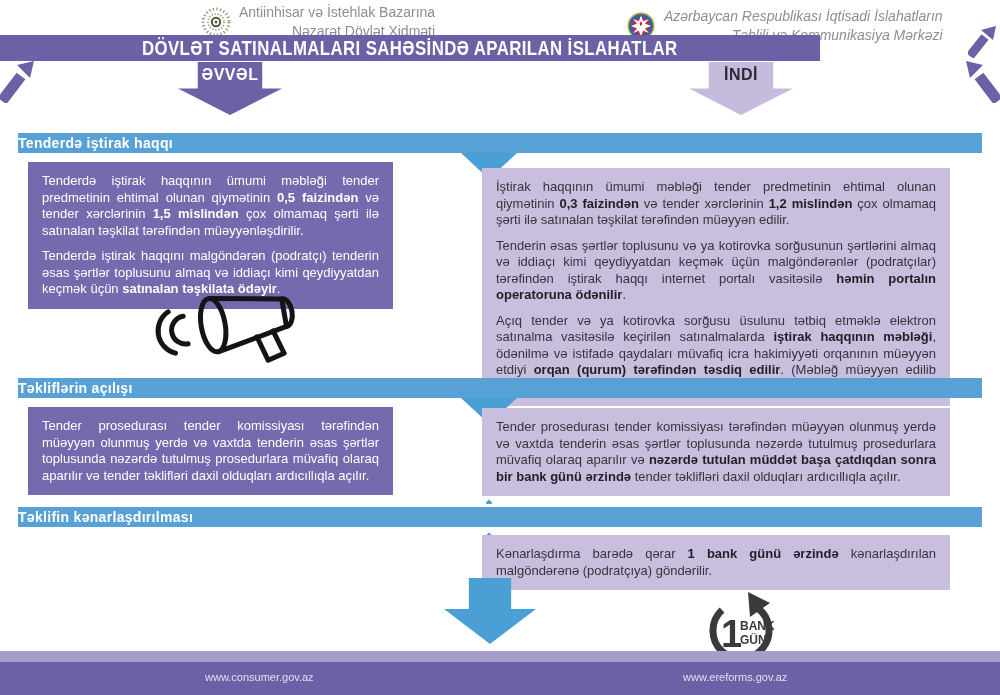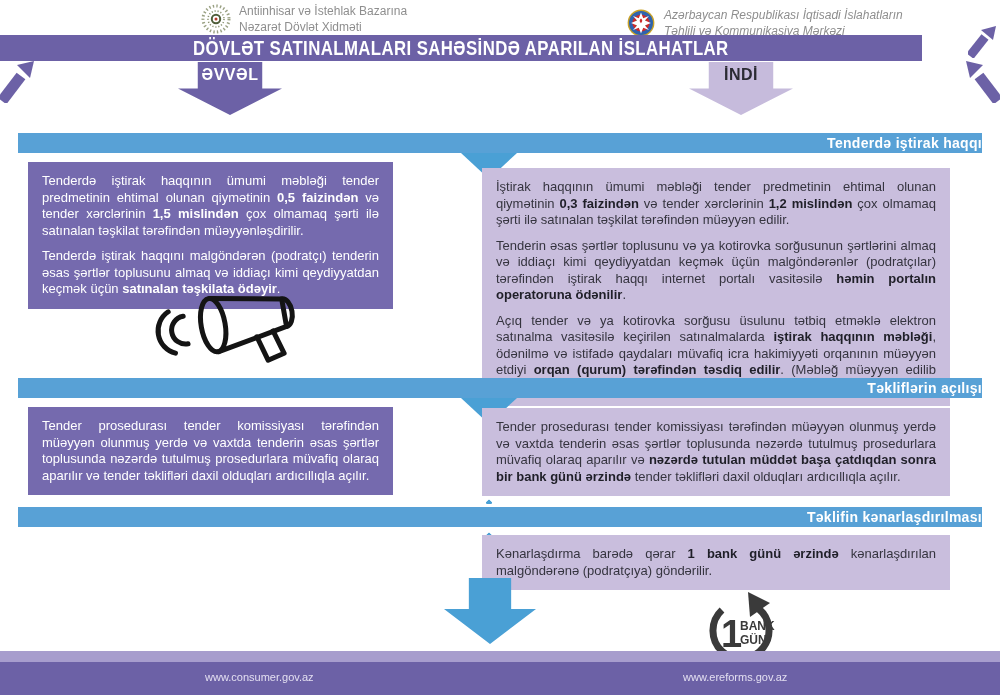--- a/index.html
+++ b/index.html
@@ -8,45 +8,45 @@
     --footer-strip:#a79dcd; --dark-text:#35343f; --gray-text:#8e8e8e;
   }
   *{margin:0;padding:0;box-sizing:border-box;}
   body{background:#fff;font-family:"Liberation Sans","DejaVu Sans",sans-serif;}
   .stage{position:relative;width:1000px;height:695px;background:#fff;overflow:hidden;}
 
   
   .org{position:absolute;display:flex;align-items:center;gap:8px;}
   .org-left{left:201px;top:3px;}
   .org-right{left:626px;top:7px;font-style:italic;}
-  .org-text{font-size:12px;line-height:1.35;color:var(--gray-text);}
+  .org-text{font-size:14px;line-height:1.35;color:var(--gray-text);text-align:right;}
   .org-icon{width:30px;height:30px;flex:0 0 auto;}
 
   
-  .title-bar{position:absolute;left:0;top:35px;width:922px;height:26px;background:var(--purple);
+  .title-bar{position:absolute;left:0;top:35px;width:820px;height:26px;background:var(--purple);
     display:flex;align-items:center;justify-content:center;overflow:visible;}
   .title-text{color:#fff;font-weight:700;font-size:21px;letter-spacing:.5px;white-space:nowrap;
     transform:scaleX(.8);}
   .notch{position:absolute;right:0;top:35px;width:0;height:0;
     border-top:26px solid transparent;border-right:44px solid #fff;}
   .corner-arrow{position:absolute;}
   .corner-arrow.right-low{transform:scaleX(-1);}
 
   
   .badge{position:absolute;width:104px;height:53px;
     clip-path:polygon(19% 0,81% 0,81% 50%,100% 50%,50% 100%,0 50%,19% 50%);}
   .badge-label{display:block;text-align:center;line-height:26px;font-weight:700;font-size:16px;letter-spacing:.5px;}
   .badge-before{left:178px;top:62px;background:var(--purple);}
   .badge-before .badge-label{color:#fff;}
   .badge-now{left:689px;top:62px;background:var(--badge-light);}
   .badge-now .badge-label{color:#2b2b33;}
 
   
   .sec-header{position:absolute;left:18px;width:964px;height:20px;background:var(--blue);
-    display:flex;align-items:center;justify-content:flex-end;}
+    display:flex;align-items:center;justify-content:flex-start;}
   .sec-header span{color:#fff;font-weight:700;font-size:14px;letter-spacing:.3px;}
 
   
   .box{position:absolute;padding:11px 14px;font-size:13px;line-height:1.27;text-align:justify;}
   .box p + p{margin-top:9px;}
   .box-before{left:28px;width:365px;background:var(--box-purple);color:#fff;}
   .box-before .b{font-weight:700;color:#fff;}
   .box-now{left:482px;width:468px;background:var(--box-light);color:var(--dark-text);}
   .box-now .b{font-weight:700;color:#1f1f28;}
 

